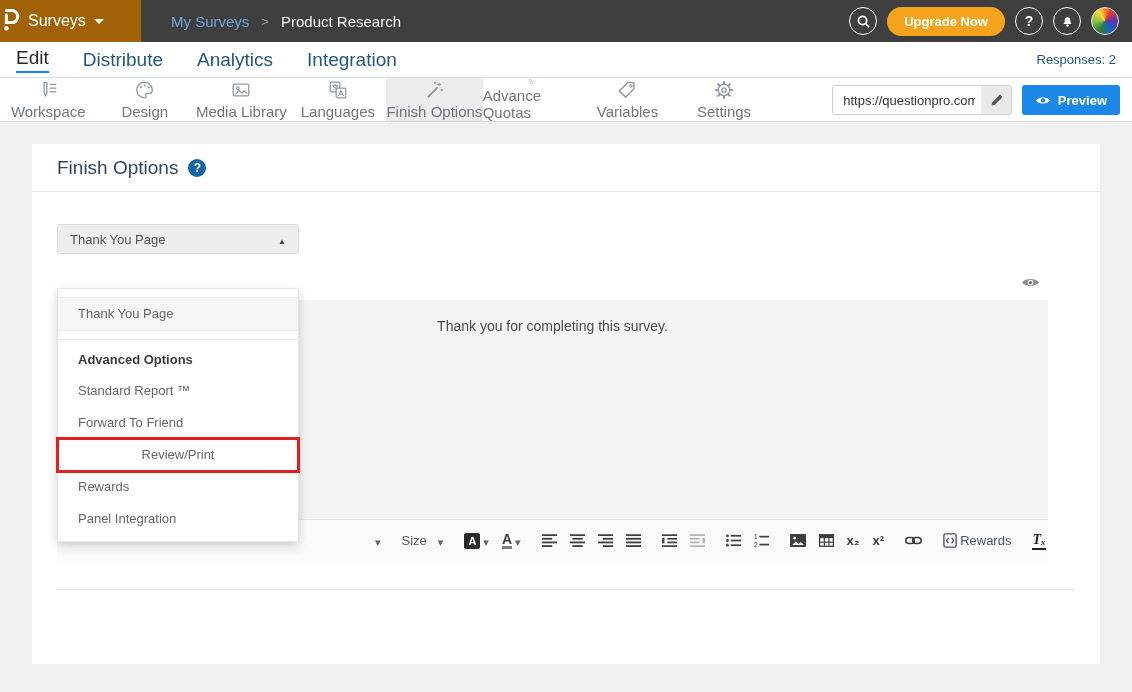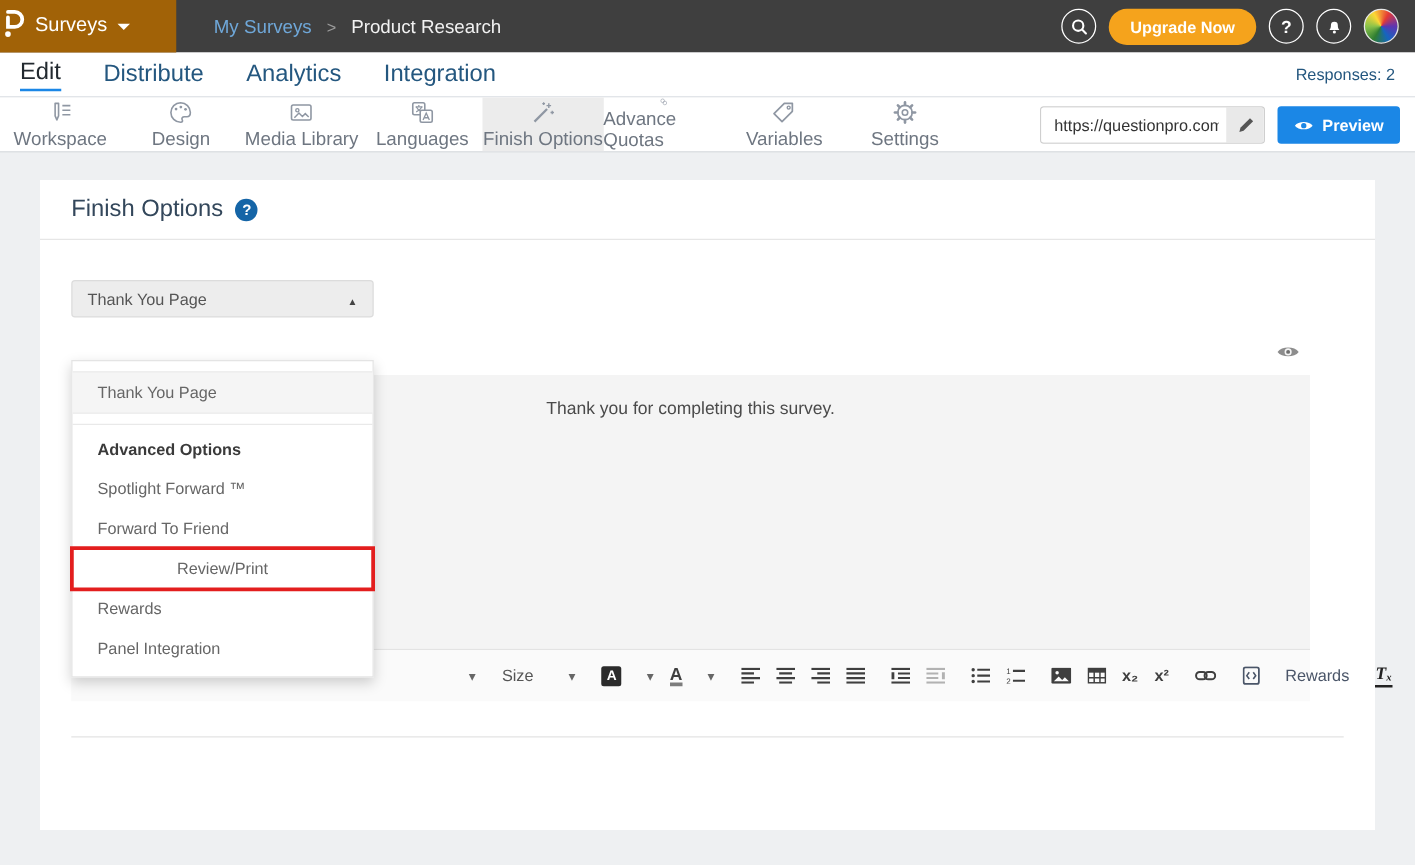--- a/index.html
+++ b/index.html
@@ -46,21 +46,21 @@
   .help-badge { width:18px; height:18px; border-radius:50%; background:#1565a7; color:#fff; font-size:12px; font-weight:bold; display:flex; align-items:center; justify-content:center; cursor:pointer; }
   .card-body { position:relative; padding:0 25px; }
 
   .select-control { margin-top:32px; width:242px; height:30px; background:#ededed; border:1px solid #dcdcdc; border-radius:3px; display:flex; align-items:center; justify-content:space-between; padding:0 12px; font-size:13px; color:#555; cursor:pointer; }
   .caret-up::after { content:"▲"; font-size:8px; color:#444; }
 
   .editor { margin-top:14px; width:991px; }
   .editor-head { height:32px; display:flex; align-items:center; justify-content:flex-end; padding-right:8px; }
   .editor-body { height:219px; background:#f4f4f4; text-align:center; padding-top:18px; font-size:14px; color:#4a4a4a; cursor:text; }
   .editor-toolbar { height:42px; background:#fafafa; border-top:1px solid #e3e3e3; display:flex; align-items:center; gap:13px; padding-left:318px; }
-  .tbtn { display:flex; align-items:center; gap:20px; cursor:pointer; color:#3f3f3f; }
+  .tbtn { display:flex; align-items:center; gap:3px; cursor:pointer; color:#3f3f3f; }
   .tbtn svg { display:block; }
   .caret-sm::after { content:"▾"; font-size:11px; color:#666; }
   .size-label { font-size:13px; color:#555; }
   .bg-a { width:16px; height:16px; background:#2b2b2b; color:#fff; border-radius:2px; font-size:11px; font-weight:bold; display:flex; align-items:center; justify-content:center; }
   .fg-a { font-size:14px; font-weight:bold; color:#3f3f3f; border-bottom:3px solid #7c7c7c; line-height:13px; }
   .supsub { font-size:13px; font-weight:bold; color:#3f3f3f; }
   .src-label { font-size:13px; color:#4a5568; }
   .rf { font-size:14px; font-weight:bold; font-style:italic; font-family:"Liberation Serif", serif; color:#222; border-bottom:2px solid #222; }
   .gap-l { margin-left:8px; }
   .disabled { opacity:.38; }
@@ -393,21 +393,21 @@
             <span class="rf">Tₓ</span>
           </span>
         </div>
       </div>
 
       
       <div class="dropdown-panel">
         <div class="dd-item selected">Thank You Page</div>
         <div class="dd-sep"></div>
         <div class="dd-header">Advanced Options</div>
-        <div class="dd-item">Spotlight Forward ™</div>
+        <div class="dd-item">Standard Report ™</div>
         <div class="dd-item">Forward To Friend</div>
         <div class="dd-item annotated">Review/Print</div>
         <div class="dd-item">Rewards</div>
         <div class="dd-item">Panel Integration</div>
       </div>
 
       <div class="card-divider"></div>
     </div>
   </section>
 </main>

